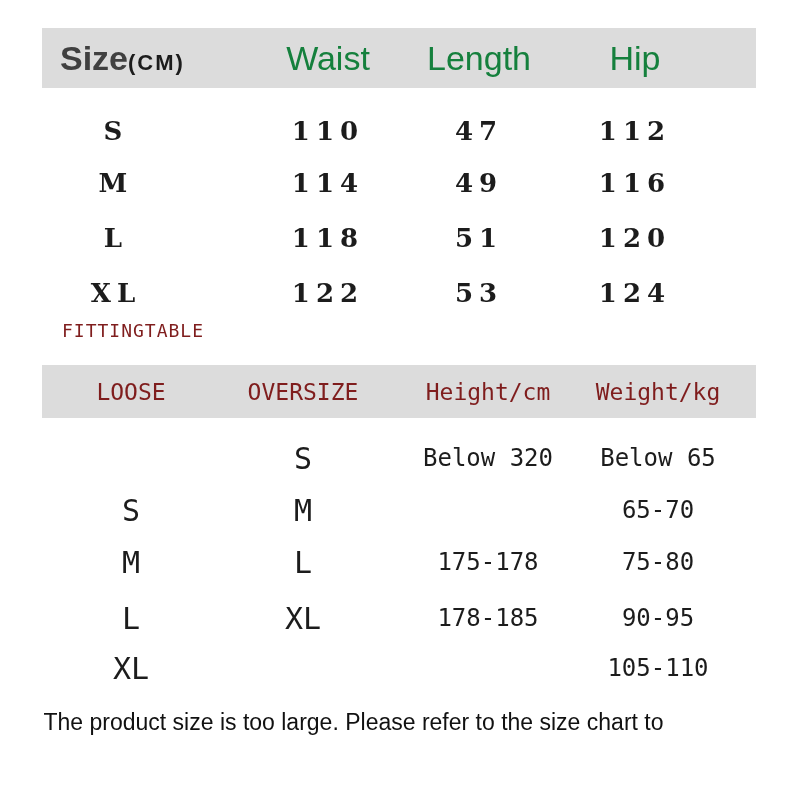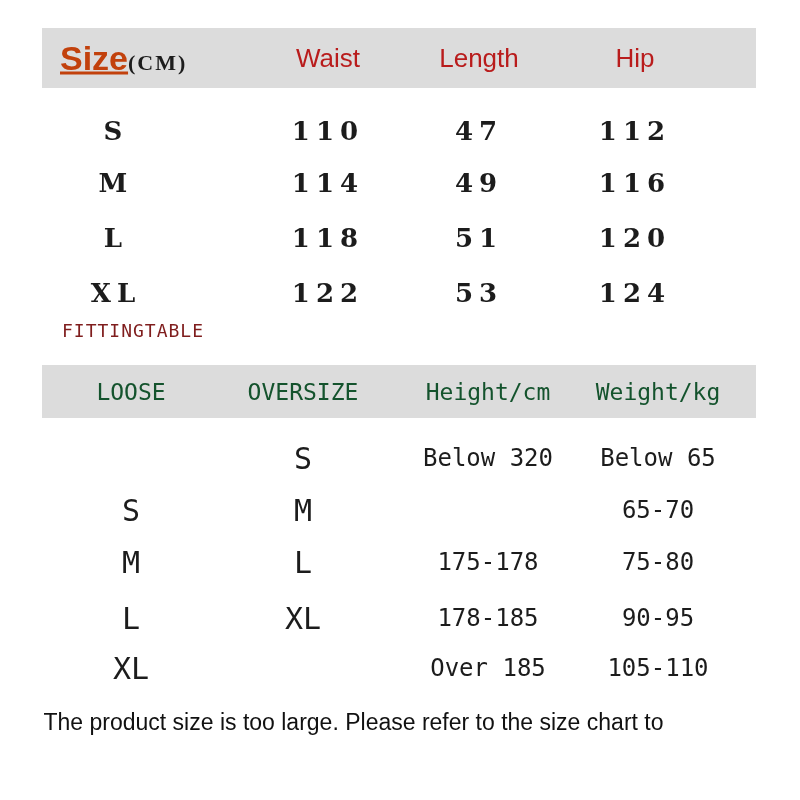--- a/index.html
+++ b/index.html
@@ -26,39 +26,38 @@
     position: absolute;
     left: 18px;
     top: 50%;
     transform: translateY(-50%);
     white-space: nowrap;
   }
   .t-size {
     font-family: "Liberation Sans", sans-serif;
     font-weight: 700;
     font-size: 34px;
-    color: #c2410c;
-    text-decoration: underline;
+    color: #404040;
   }
   .t-unit {
-    font-family: Liberation Serif, serif;
+    font-family: Liberation Sans, sans-serif;
     font-weight: 700;
     font-size: 22px;
     letter-spacing: 2px;
     color: #1c1c1c;
   }
 
   
   .hcell {
     position: absolute;
     top: 50%;
     transform: translate(-50%, -50%);
     font-family: "Liberation Sans", sans-serif;
-    font-size: 26px;
-    color: #b91c1c;
+    font-size: 34px;
+    color: #15803d;
     white-space: nowrap;
   }
 
   
   .c1 { left: 74px; }
   .c2 { left: 286px; }
   .c3 { left: 437px; }
   .c4 { left: 593px; }
 
   .t1row {
@@ -95,21 +94,21 @@
   .f3 { left: 446px; }
   .f4 { left: 616px; }
 
   .fcell {
     position: absolute;
     top: 50%;
     transform: translate(-50%, -50%);
     font-family: "DejaVu Sans Mono", monospace;
     font-size: 23px;
     white-space: nowrap;
-    color: #14532d;
+    color: #7f1d1d;
   }
   .t2row {
     position: absolute;
     left: 42px;
     width: 714px;
     height: 53px;
   }
   .t2cell {
     position: absolute;
     top: 50%;
@@ -200,21 +199,20 @@
   </div>
   <div class="t2row" style="top:591px">
     <span class="t2cell sz f1">L</span>
     <span class="t2cell sz f2">XL</span>
     <span class="t2cell f3">178-185</span>
     <span class="t2cell f4">90-95</span>
   </div>
   <div class="t2row" style="top:641px">
     <span class="t2cell sz f1">XL</span>
     <span class="t2cell sz f2"></span>
-    <span class="t2cell f3">Over 185</span>
     <span class="t2cell f4">105-110</span>
   </div>
 
   <div class="footer">
     <div>The product size is too large. Please refer to the size chart to</div>
   </div>
 
 </div>
 
 </body></html>

